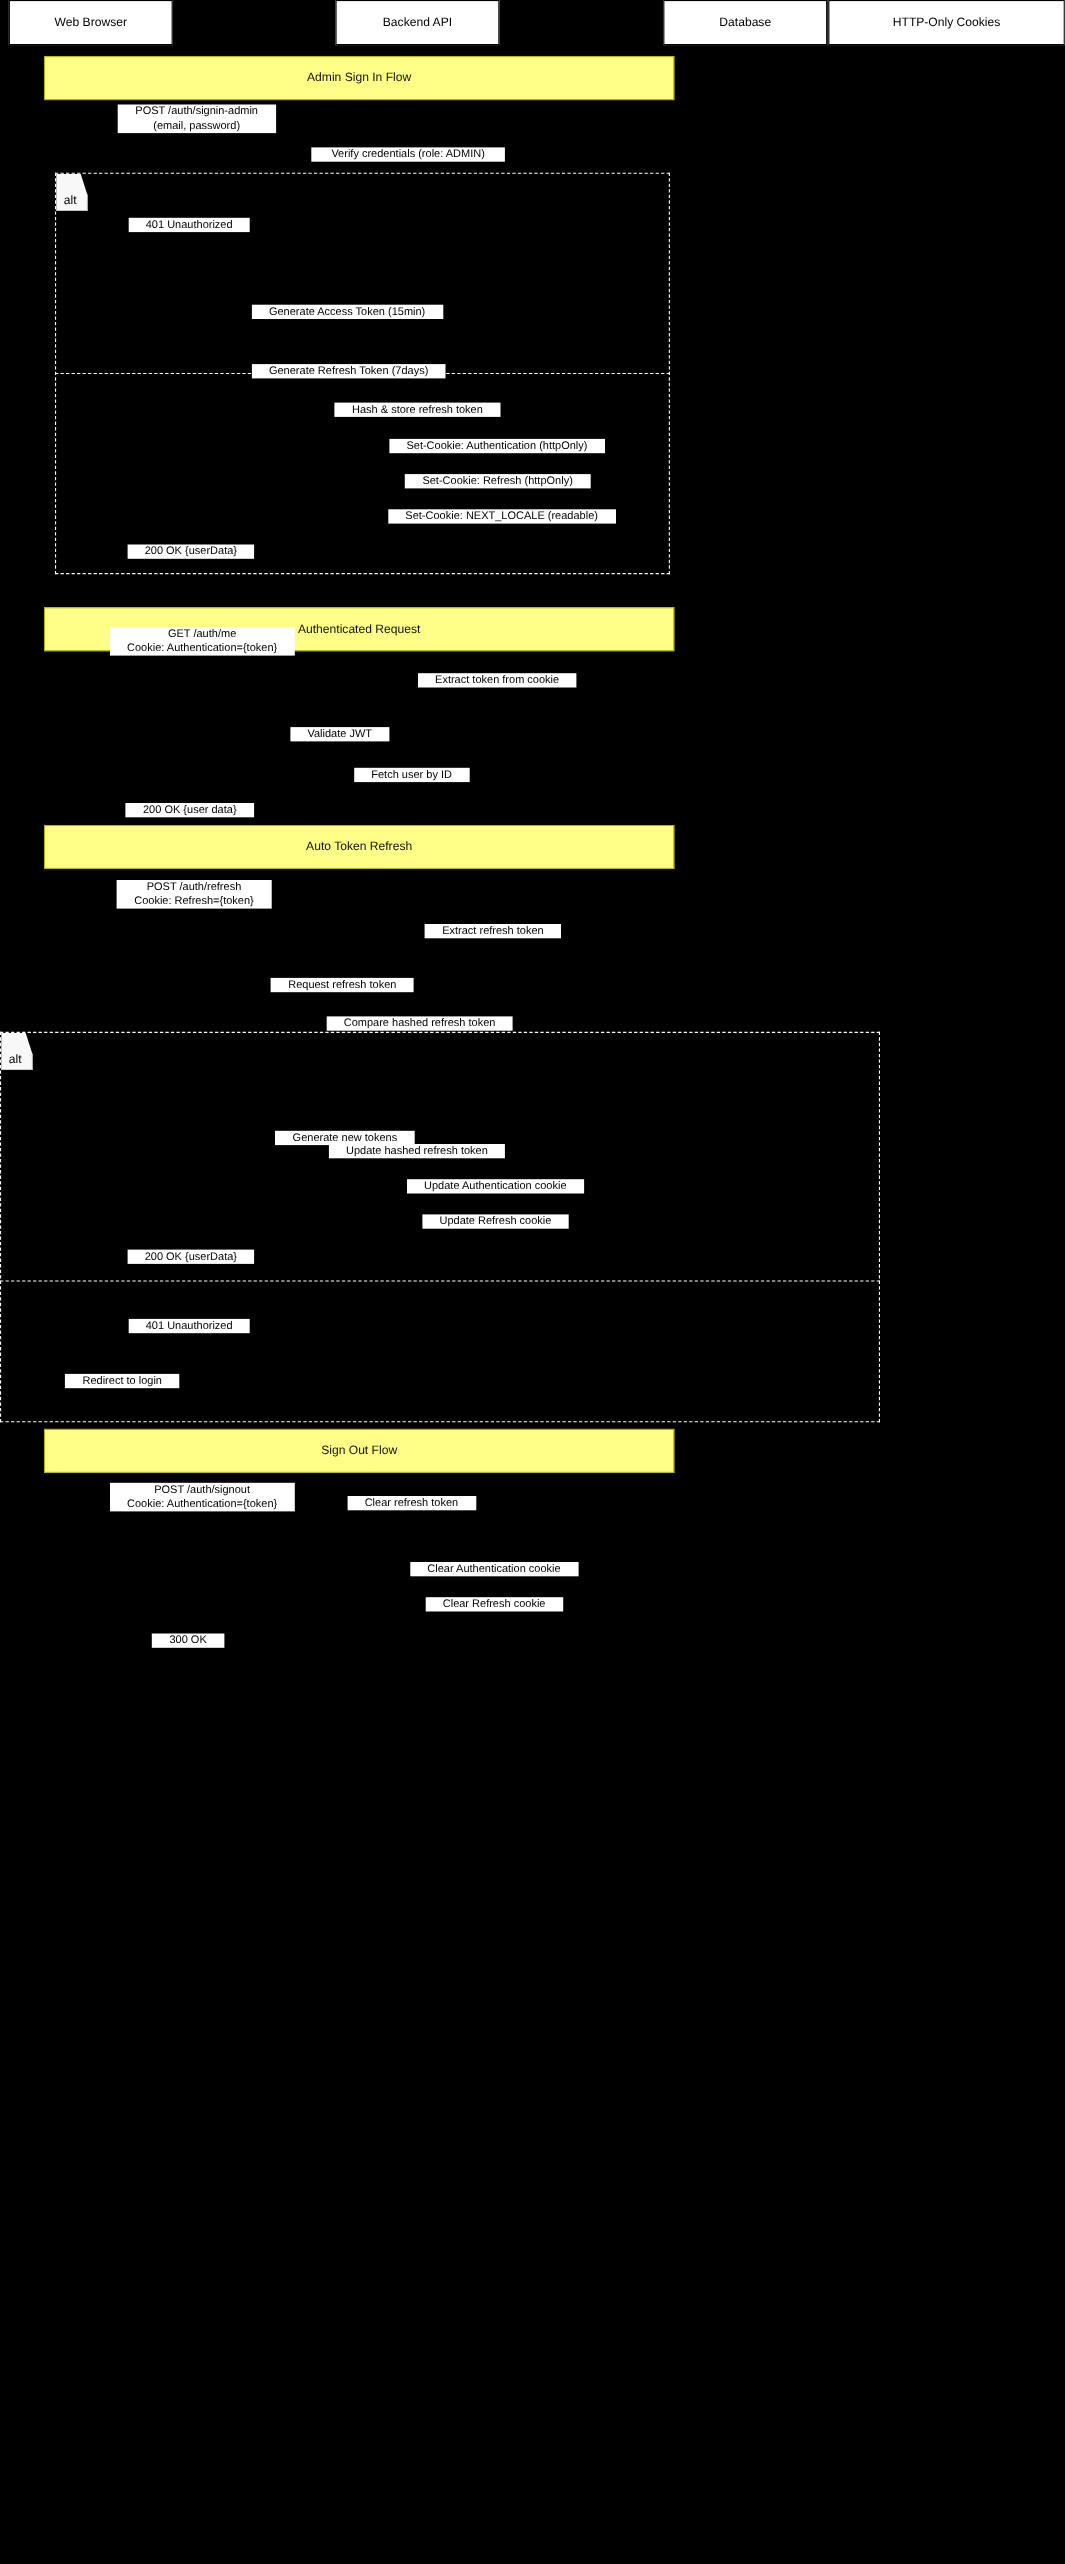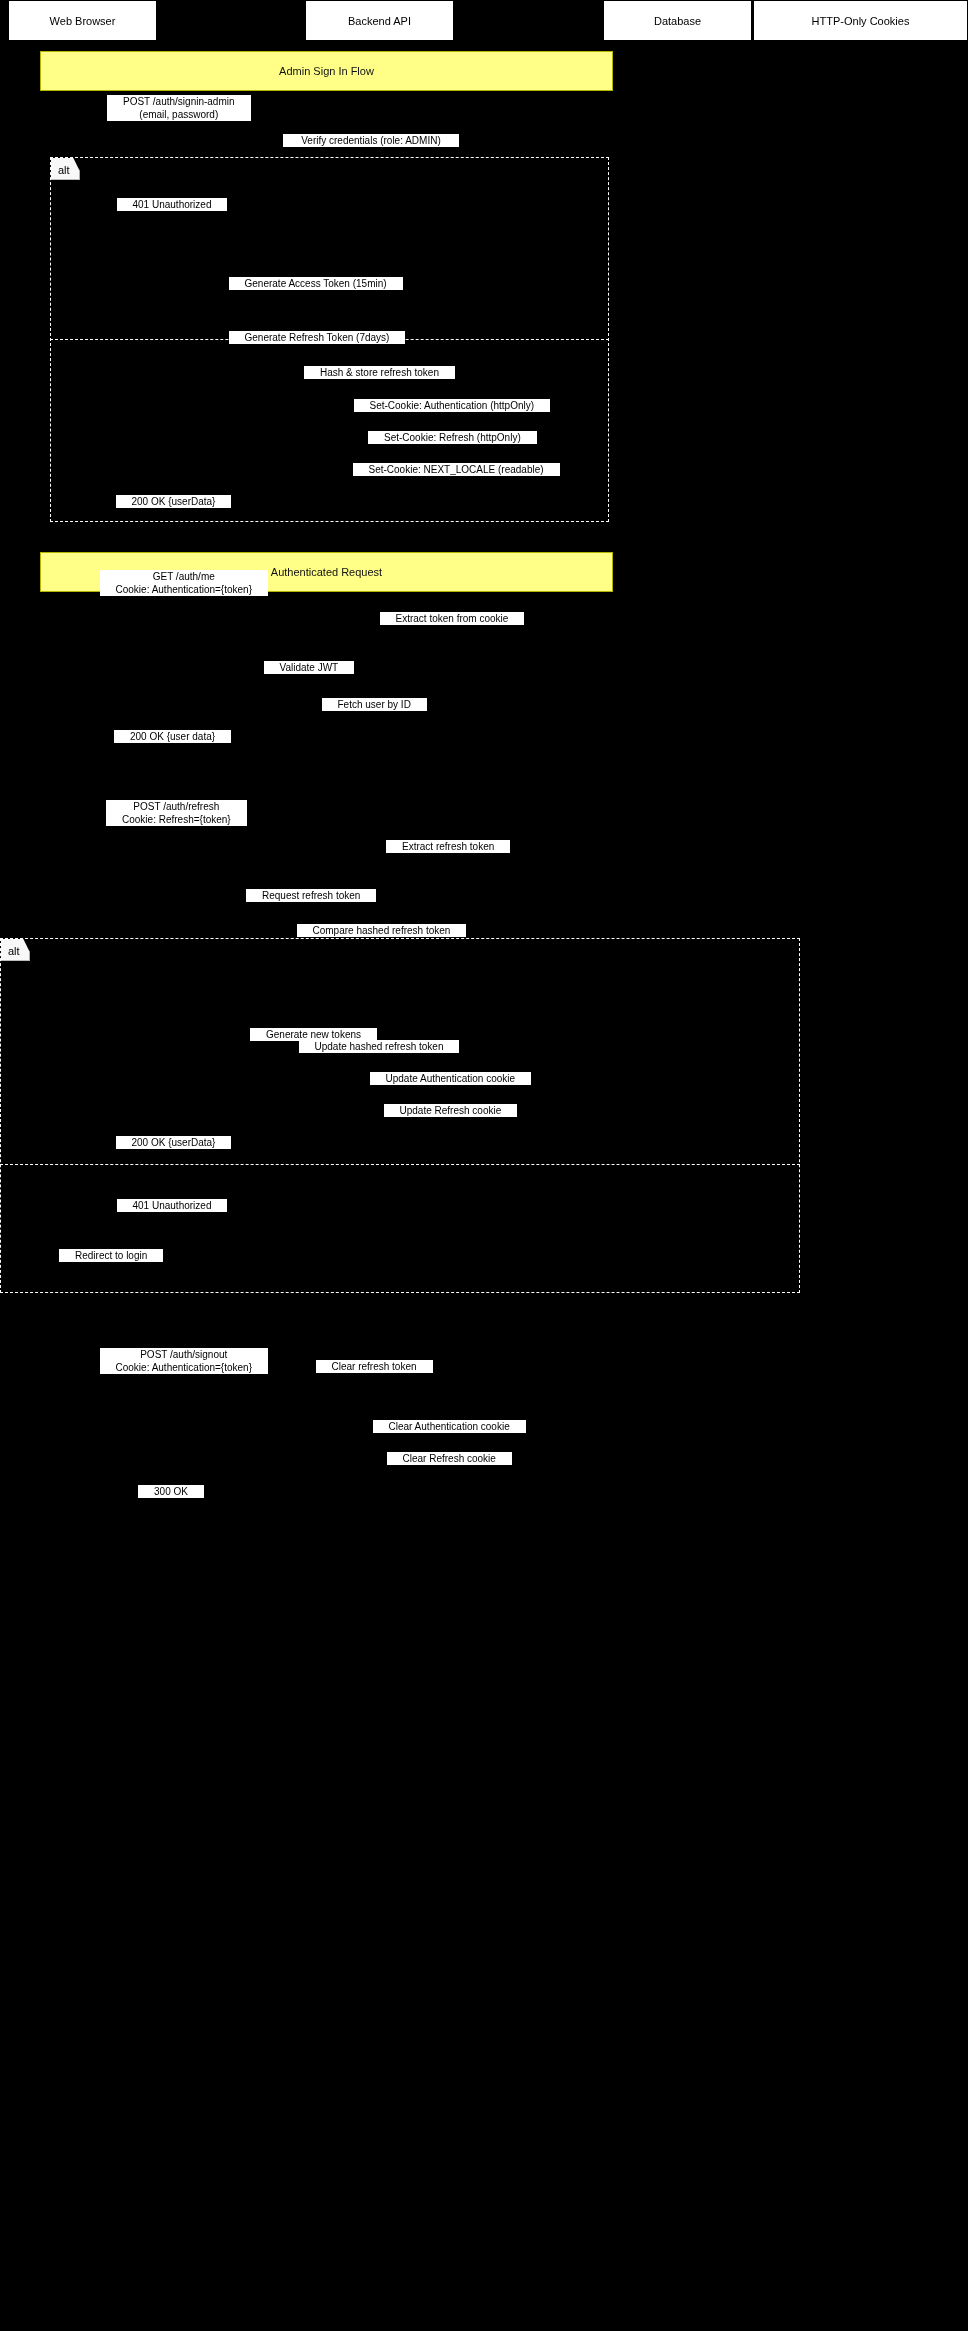--- a/index.html
+++ b/index.html
@@ -31,21 +31,21 @@
   
   .altblock{
     position:absolute;border:1px dashed #ffffff;box-sizing:border-box;
     background:transparent;pointer-events:none;
   }
   .altdiv{
     position:absolute;border-top:1px dashed #ffffff;height:0;
   }
   .altlabel{
     position:absolute;background:#f8f8f8;color:#000;font-size:11px;
-    padding:6px 9px 2px 7px;line-height:13px;
+    padding:18px 9px 2px 7px;line-height:13px;
     border:1px solid #bbb;border-top:none;border-left:none;
     clip-path:polygon(0 0,78% 0,100% 58%,100% 100%,0 100%);
   }
 
   
   .msg{
     position:absolute;background:#ffffff;color:#000;font-size:10px;
     line-height:13px;white-space:pre;padding:0 16px;text-align:center;
   }
   .msg.two{line-height:13px;}
@@ -75,20 +75,26 @@
     <div class="altlabel" style="left: 51px; top: 158px;">alt</div>
     <div class="altblock" style="left: 0px; top: 938px; width: 800px; height: 355px;"></div>
     <div class="altdiv" style="left: 0px; top: 1164px; width: 800px;"></div>
     <div class="altlabel" style="left: 1px; top: 939px;">alt</div>
     <div class="section" style="left: 40px; top: 552px; width: 573px;">
       <span>Authenticated Request</span>
     </div>
     <div class="section" style="left: 40px; top: 51px; width: 573px;">
       <span>Admin Sign In Flow</span>
     </div>
+    <div class="section" style="left: 40px; top: 750px; width: 573px;">
+      <span>Auto Token Refresh</span>
+    </div>
+    <div class="section" style="left: 40px; top: 1299px; width: 573px;">
+      <span>Sign Out Flow</span>
+    </div>
     <div class="msg two" style="left: 107px; top: 95px; min-width: 96px;">POST /auth/signin-admin
 (email, password)</div>
     <div class="msg" style="left: 283px; top: 134px; min-width: 144px;">Verify credentials (role: ADMIN)</div>
     <div class="msg" style="left: 116.5px; top: 198px; min-width: 77px;">401 Unauthorized</div>
     <div class="msg" style="left: 228.5px; top: 277px; min-width: 127px;">Generate Access Token (15min)</div>
     <div class="msg" style="left: 228.5px; top: 331px; min-width: 127px;">Generate Refresh Token (7days)</div>
     <div class="msg" style="left: 304px; top: 366px; min-width: 102px;">Hash &amp; store refresh token</div>
     <div class="msg" style="left: 353.5px; top: 399px; min-width: 149px;">Set-Cookie: Authentication (httpOnly)</div>
     <div class="msg" style="left: 368px; top: 431px; min-width: 120px;">Set-Cookie: Refresh (httpOnly)</div>
     <div class="msg" style="left: 352.5px; top: 463px; min-width: 151px;">Set-Cookie: NEXT_LOCALE (readable)</div>

